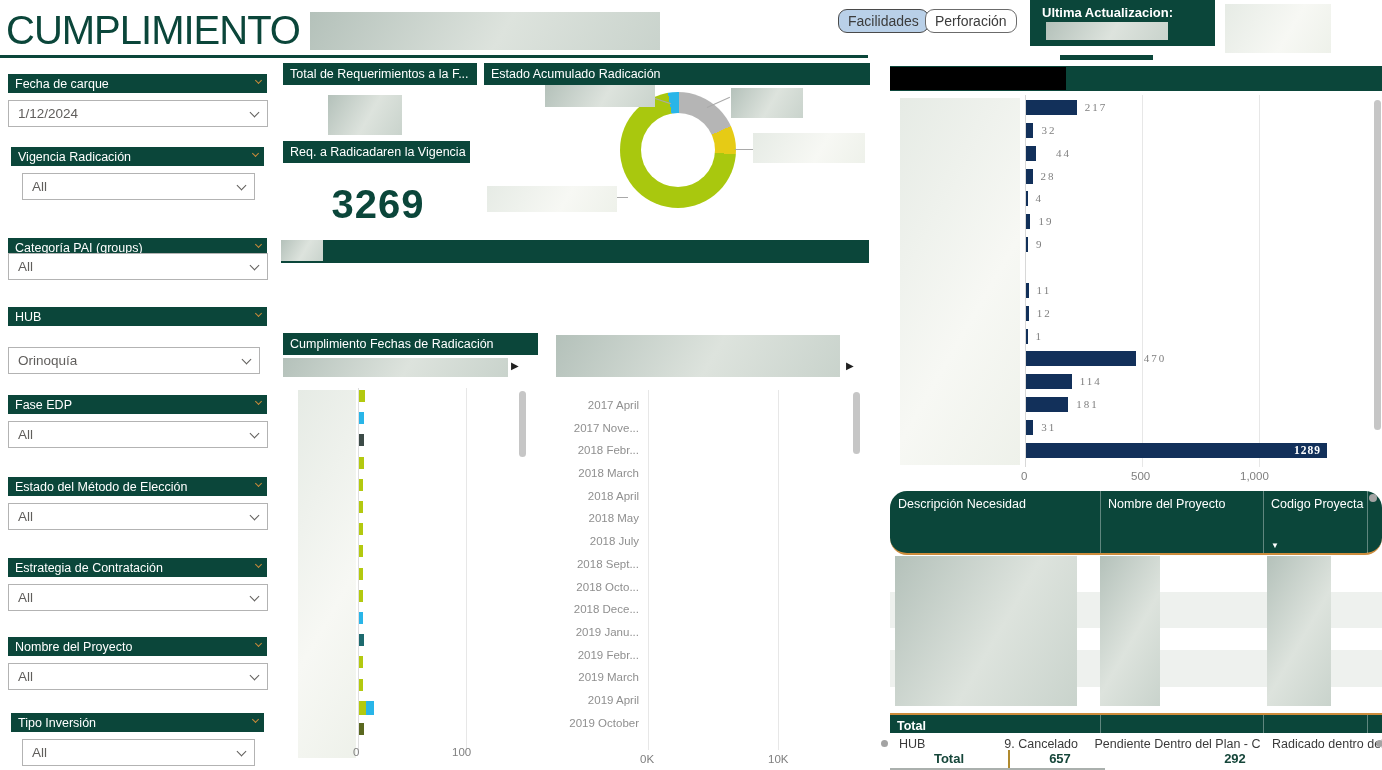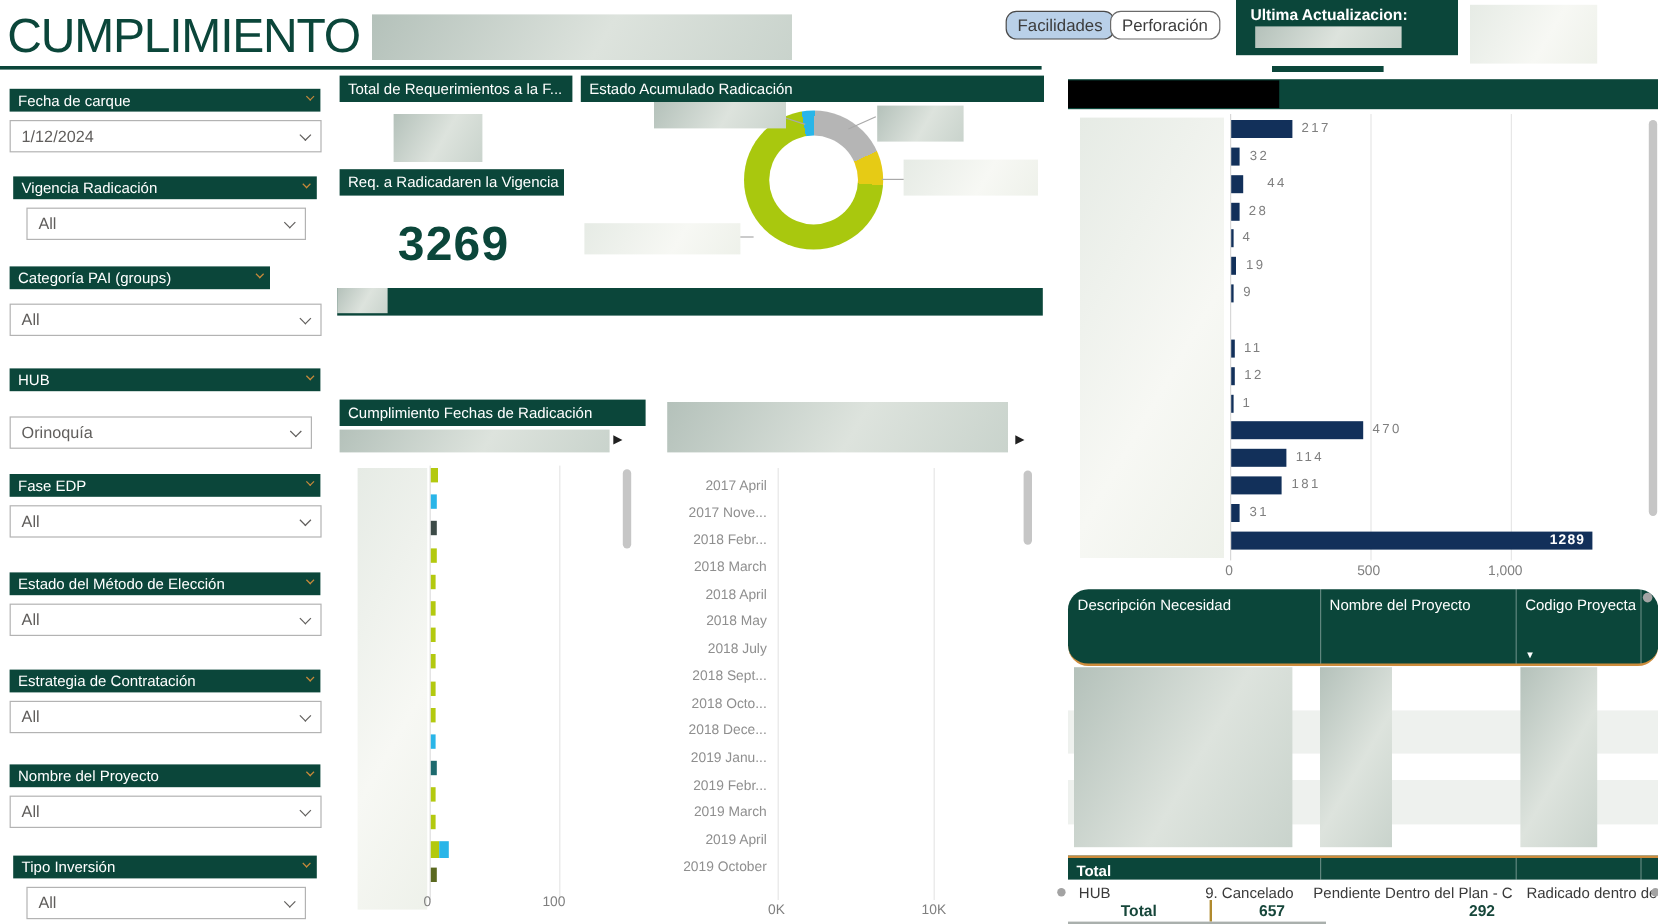--- a/index.html
+++ b/index.html
@@ -41,21 +41,21 @@
   #donut-hole{position:absolute;left:21px;top:21px;width:74px;height:74px;border-radius:50%;background:#fff;}
   .leader{height:1px;background:#a9a9a9;transform-origin:left center;}
   .legend-arrow{font-size:10px;color:#202020;}
   
   .c1row{position:absolute;left:0;display:flex;align-items:stretch;}
   .c1part{display:inline-block;height:100%;}
   
   #c2-labels div{height:22.7px;text-align:right;font-size:11.5px;color:#8f8f8f;line-height:22.7px;
                  white-space:nowrap;}
   
-  .rbar-row{position:absolute;left:0;height:15px;width:357px;}
+  .rbar-row{position:absolute;left:0;height:15px;width:357px;font-family:Liberation Serif, serif;}
   .rbar{position:absolute;left:0;top:0;height:15px;background:#12305a;}
   .rlabel{position:absolute;top:1px;font-size:11px;color:#7f7f7f;letter-spacing:2px;white-space:nowrap;}
   .rlabel-in{position:absolute;right:6px;top:1px;font-size:11.5px;color:#fff;font-weight:bold;letter-spacing:1px;}
   
   #tbl-header{background:#0b463a;border-bottom:2px solid #cd8c3c;color:#fff;font-size:12.5px;}
   .tbl-col-div{position:absolute;top:0;width:1px;height:100%;background:rgba(255,255,255,0.35);}
   .stripe{background:#eef1ee;}
   #total-bar{background:#0b463a;border-top:2px solid #cd8c3c;color:#fff;font-size:12.5px;font-weight:bold;
              padding:4px 0 0 7px;}
   .matrix-hdr{font-size:12.5px;color:#3a3a3a;white-space:nowrap;}
@@ -92,21 +92,21 @@
         <div class="chev"></div>
       </div>
       <div class="filter-hdr" style="top: 147px; left: 11px; width: 253px;">
         <div>Vigencia Radicación</div>
         <div class="chev-amber"></div>
       </div>
       <div class="filter-sel" style="top: 173px; left: 22px; width: 233px;">
         <div>All</div>
         <div class="chev"></div>
       </div>
-      <div class="filter-hdr" style="top: 222px; left: 8px; width: 217px; gap: 20px;">
+      <div class="filter-hdr" style="top: 238px; left: 8px; width: 259px; gap: 20px;">
         <div>Categoría PAI (groups)</div>
         <div class="chev-amber"></div>
       </div>
       <div class="filter-sel" style="top: 253px; left: 8px; width: 260px;">
         <div>All</div>
         <div class="chev"></div>
       </div>
       <div class="filter-hdr" style="top: 307px; left: 8px; width: 259px;">
         <div>HUB</div>
         <div class="chev-amber"></div>

